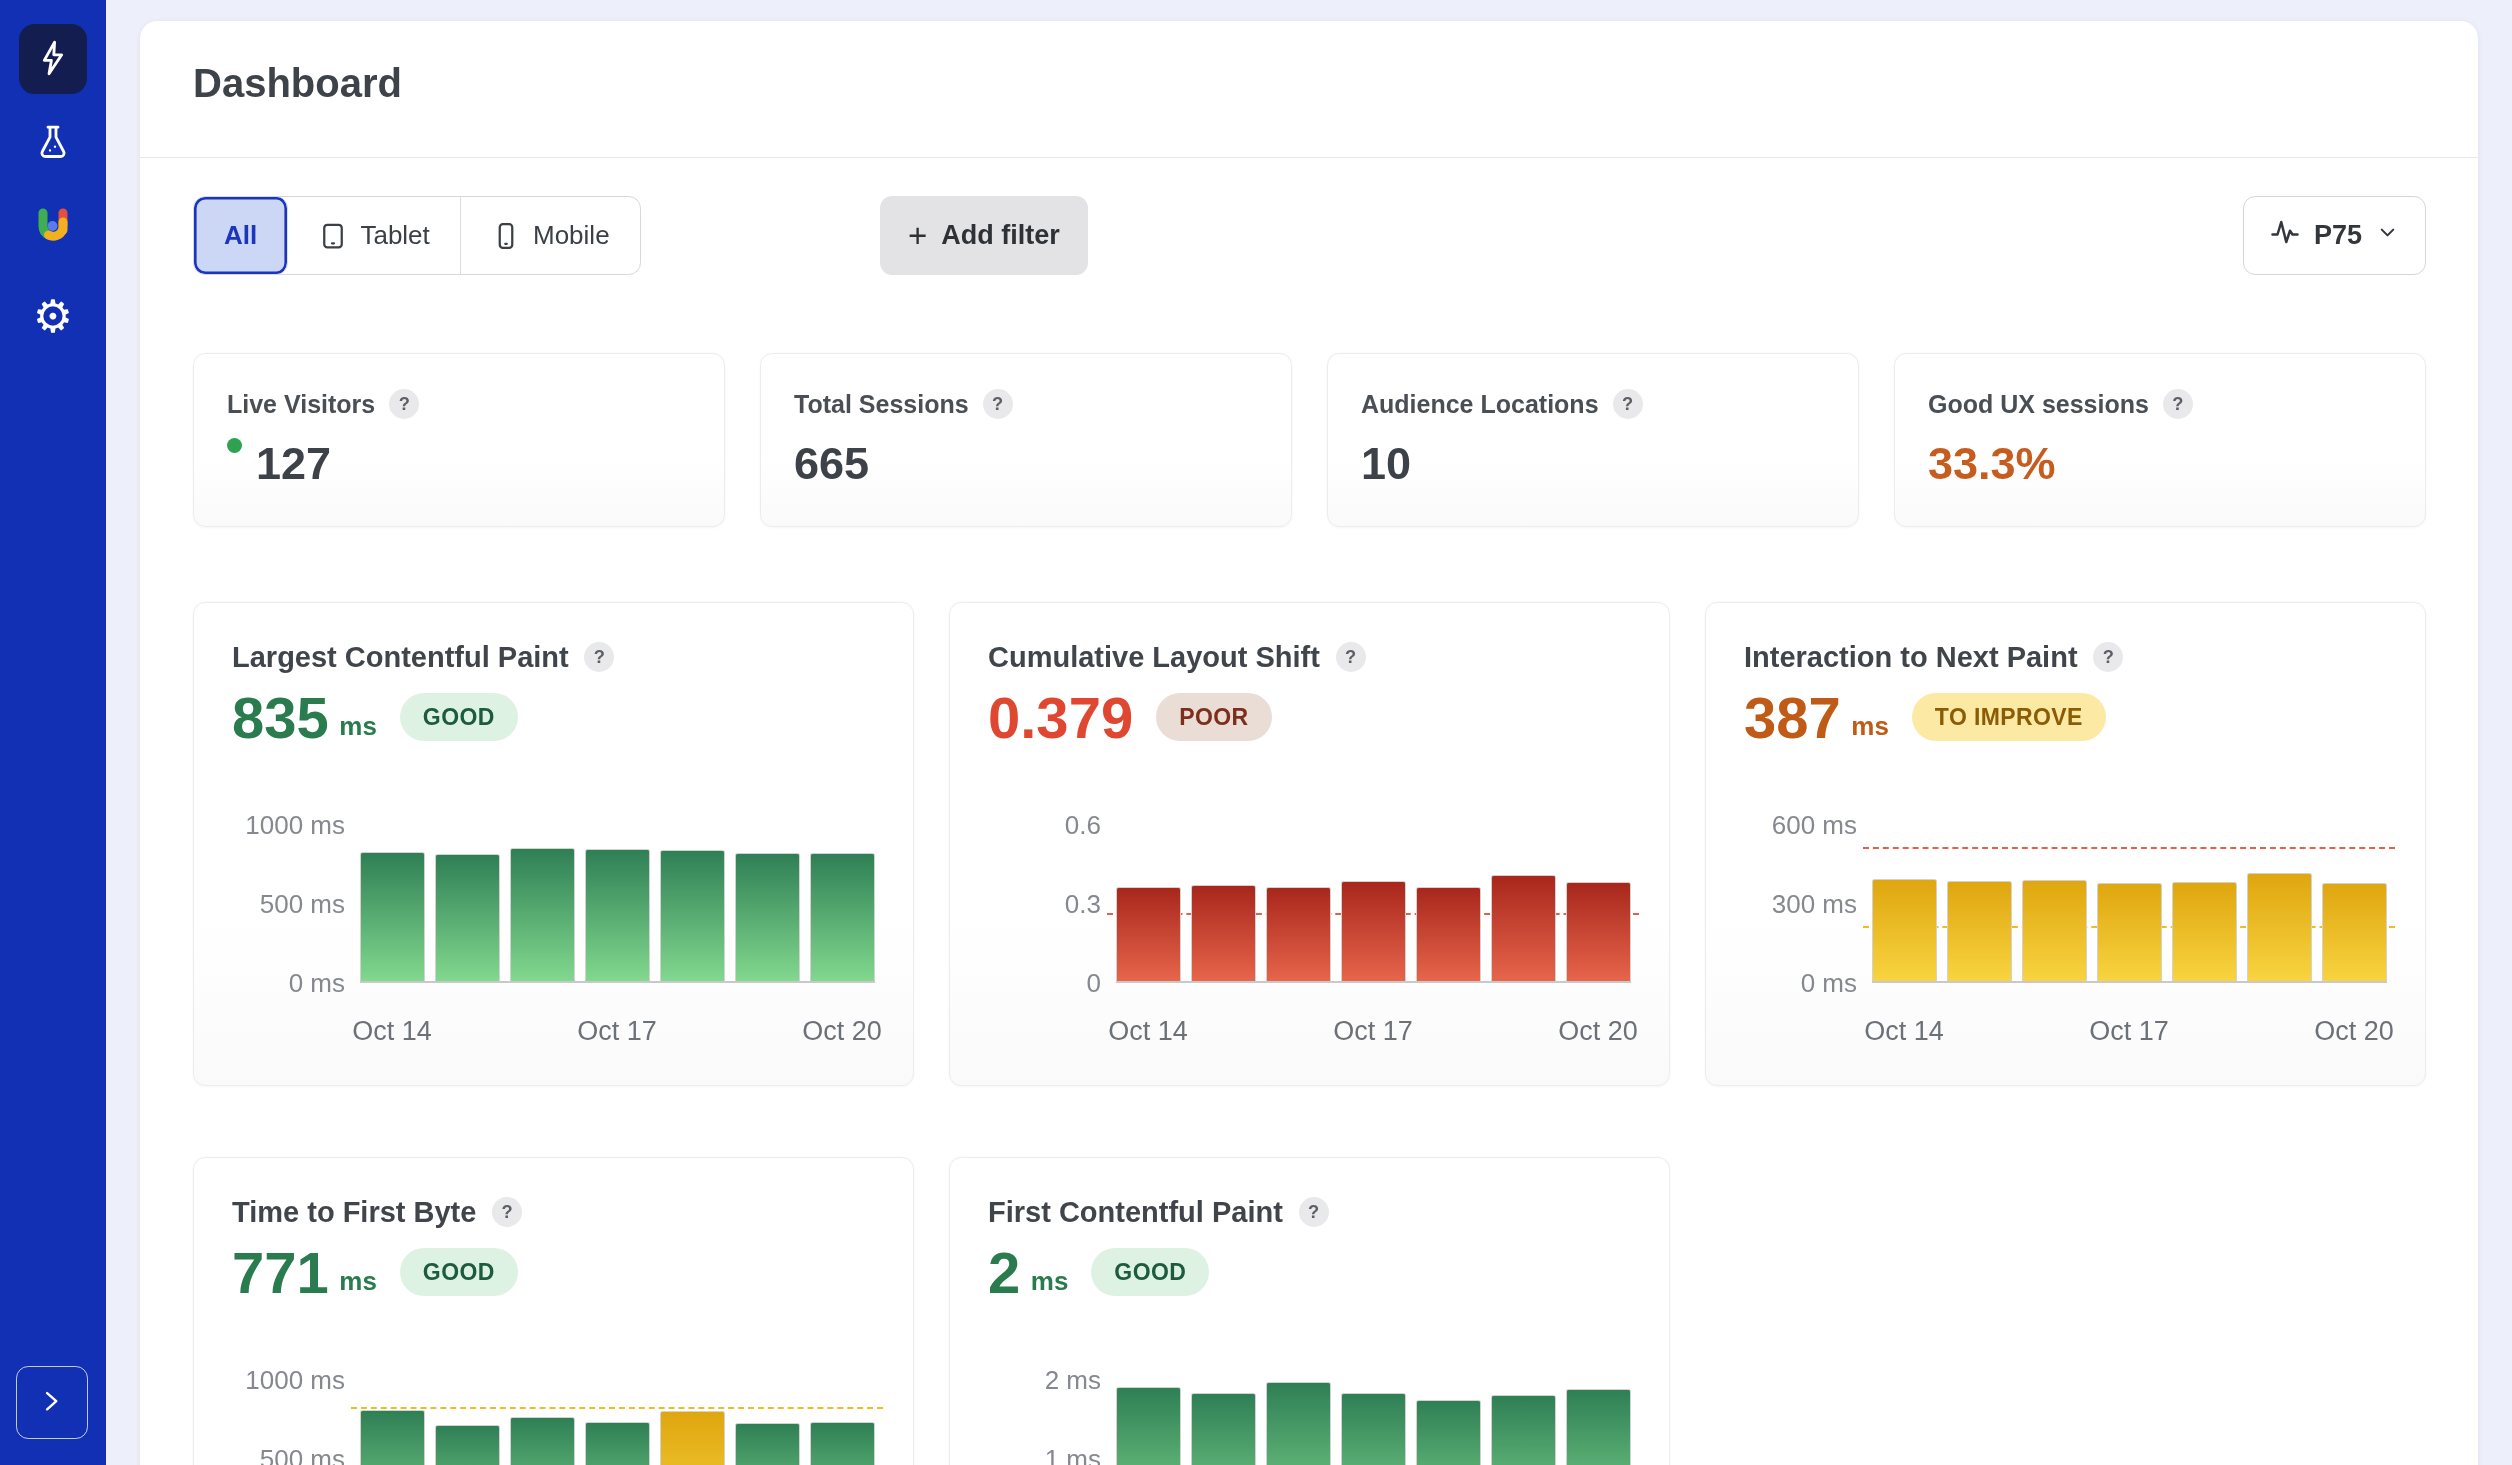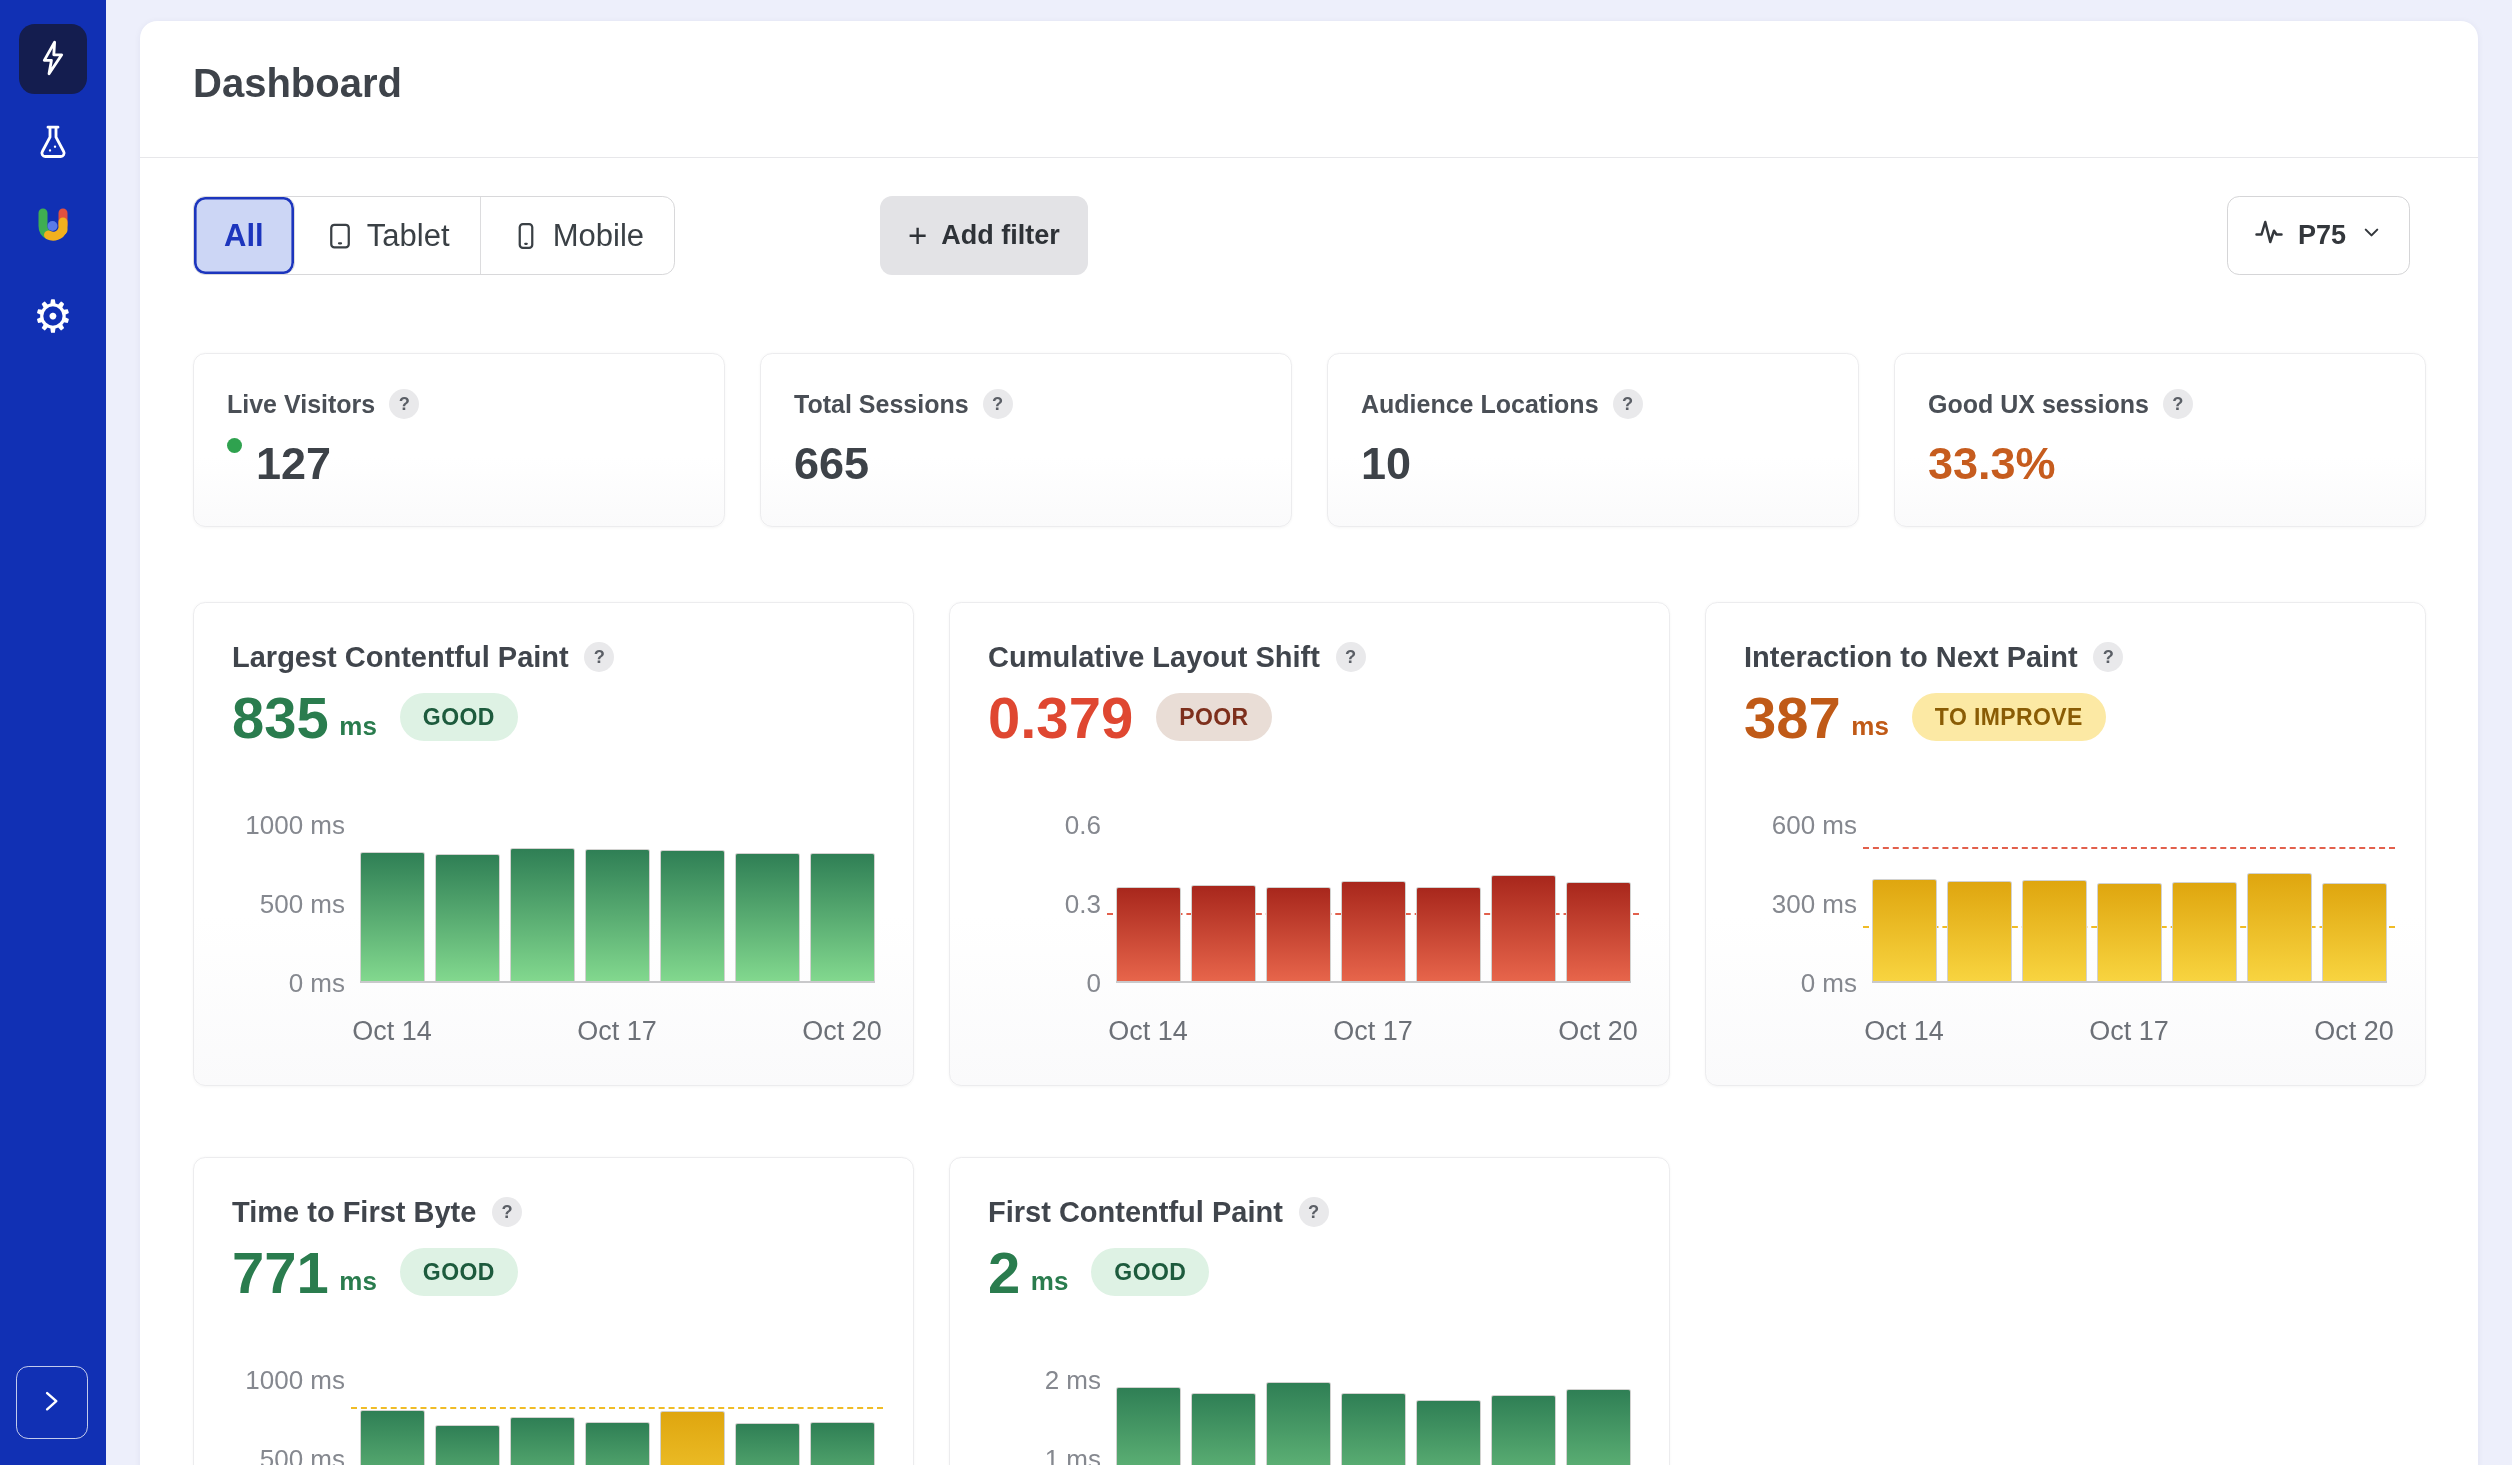--- a/index.html
+++ b/index.html
@@ -24,30 +24,30 @@
   .main-panel { position:absolute; left:140px; top:21px; width:2338px; height:1483px;
     background:#ffffff; border-radius:17.4px 17.4px 0 0; box-shadow:0 1.7px 7px rgba(30,40,90,0.06); }
   .page-title { position:absolute; left:193px; top:61px; font-size:40px; font-weight:700; color:#3e434a; }
   .header-divider { position:absolute; left:140px; top:157px; width:2338px; height:0.9px; background:#e7e7ea; }
 
   
   .controls { position:absolute; left:193px; top:196px; right:86px; height:79px; }
   .seg-group { position:absolute; left:0; top:0; height:79px; display:flex;
     border:0.9px solid #d8d8da; border-radius:12.2px; background:#ffffff; overflow:hidden; }
   .seg { display:flex; align-items:center; justify-content:center; gap:12.2px;
-    font-size:31px; color:#3a4045; font-weight:500; border-right:0.9px solid #dcdcde; padding:0 30px; }
+    font-size:26px; color:#3a4045; font-weight:500; border-right:0.9px solid #dcdcde; padding:0 30px; }
   .seg:last-child { border-right:none; }
   .seg.active { background:#ccd6f5; box-shadow:inset 0 0 0 2.6px #1c35bd; border-radius:11.3px;
     color:#1c35bd; font-weight:700; min-width:91px; }
   .seg svg { display:block; }
   .add-filter { position:absolute; left:687px; top:0; height:79px; padding:0 28px;
     background:#e3e3e6; border-radius:12.2px; display:flex; align-items:center; gap:14px;
     font-size:27px; font-weight:600; color:#2e3237; border:none; }
   .plus-glyph { font-size:33px; font-weight:400; color:#2e3237; line-height:1; }
-  .right-controls { position:absolute; right:16px; top:0; height:79px; display:flex; gap:12px;margin-left:8px; }
+  .right-controls { position:absolute; right:0; top:0; height:79px; display:flex; gap:12px;margin-left:8px; }
   .ctl-btn { height:79px; display:flex; align-items:center; gap:14px; padding:0 26px;
     background:#ffffff; border:1.7px solid #d5d5d7; border-radius:12.2px;
     font-size:27px; font-weight:700; color:#33373c; }
 
   
   .stats-row { position:absolute; left:193px; top:353px; display:flex; gap:35px;border-radius:26px; }
   .stat-card { width:532px; height:174px; border:0.9px solid #ececee; border-radius:12.2px;
     background:linear-gradient(180deg,#ffffff 60%, #fafafb 100%);
     box-shadow:0 0.9px 2.6px rgba(0,0,0,0.04); padding:35px 33px 0 33px; }
   .stat-label-row { display:flex; align-items:center; gap:14px; }

